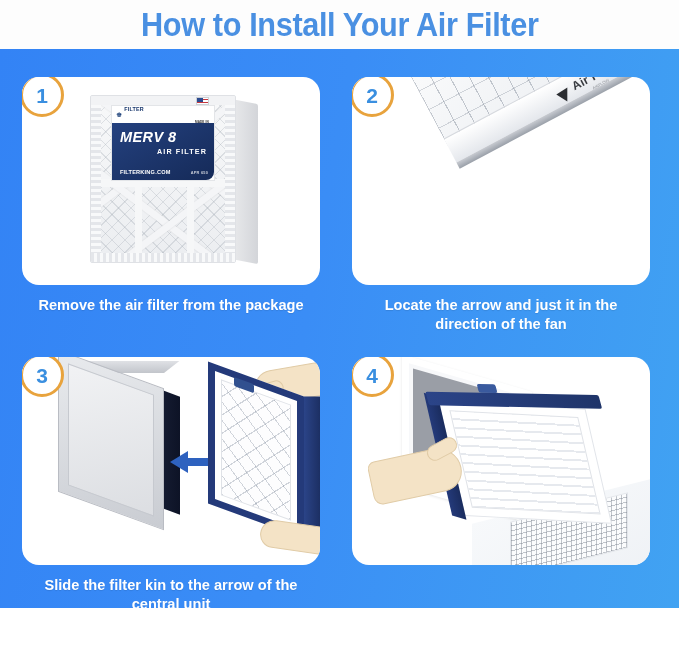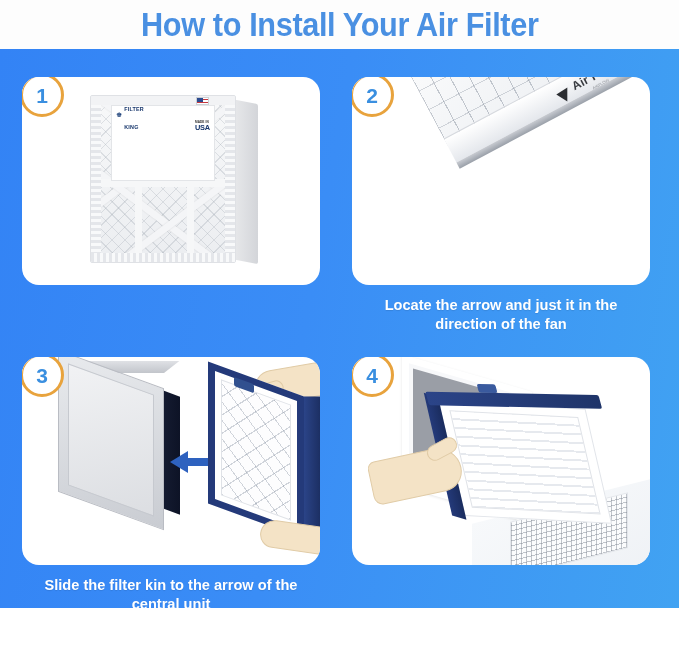--- a/index.html
+++ b/index.html
@@ -318,28 +318,37 @@
                       </span>
                     </div>
                     <div class="usa">
                       <span class="flag"></span>
                       <span class="usa-txt">
                         <span class="usa-made">MADE IN</span>
                         <span class="usa-big">USA</span>
                       </span>
                     </div>
                   </div>
+                  <div class="f1-lab-body">
+                    <div class="merv">MERV 8</div>
+                    <div class="airfilter">AIR FILTER</div>
+                    <div class="f1-lab-foot">
+                      <span class="site">FILTERKING.COM</span>
+                      <span class="apr">APR 650</span>
+                    </div>
+                  </div>
                 </div>
               </div>
             </div>
           </div>
           <div class="badge">
             <span class="badge-num">1</span>
           </div>
         </div>
+        <div class="caption">Remove the air filter from the package</div>
       </div>
 
       <div class="step step-2">
         <div class="card">
           <div class="card-art f2">
             <div class="f2-body">
               <div class="f2-pleat"></div>
 
               <div class="f2-rail"></div>
               <div class="f2-rail-edge"></div>

